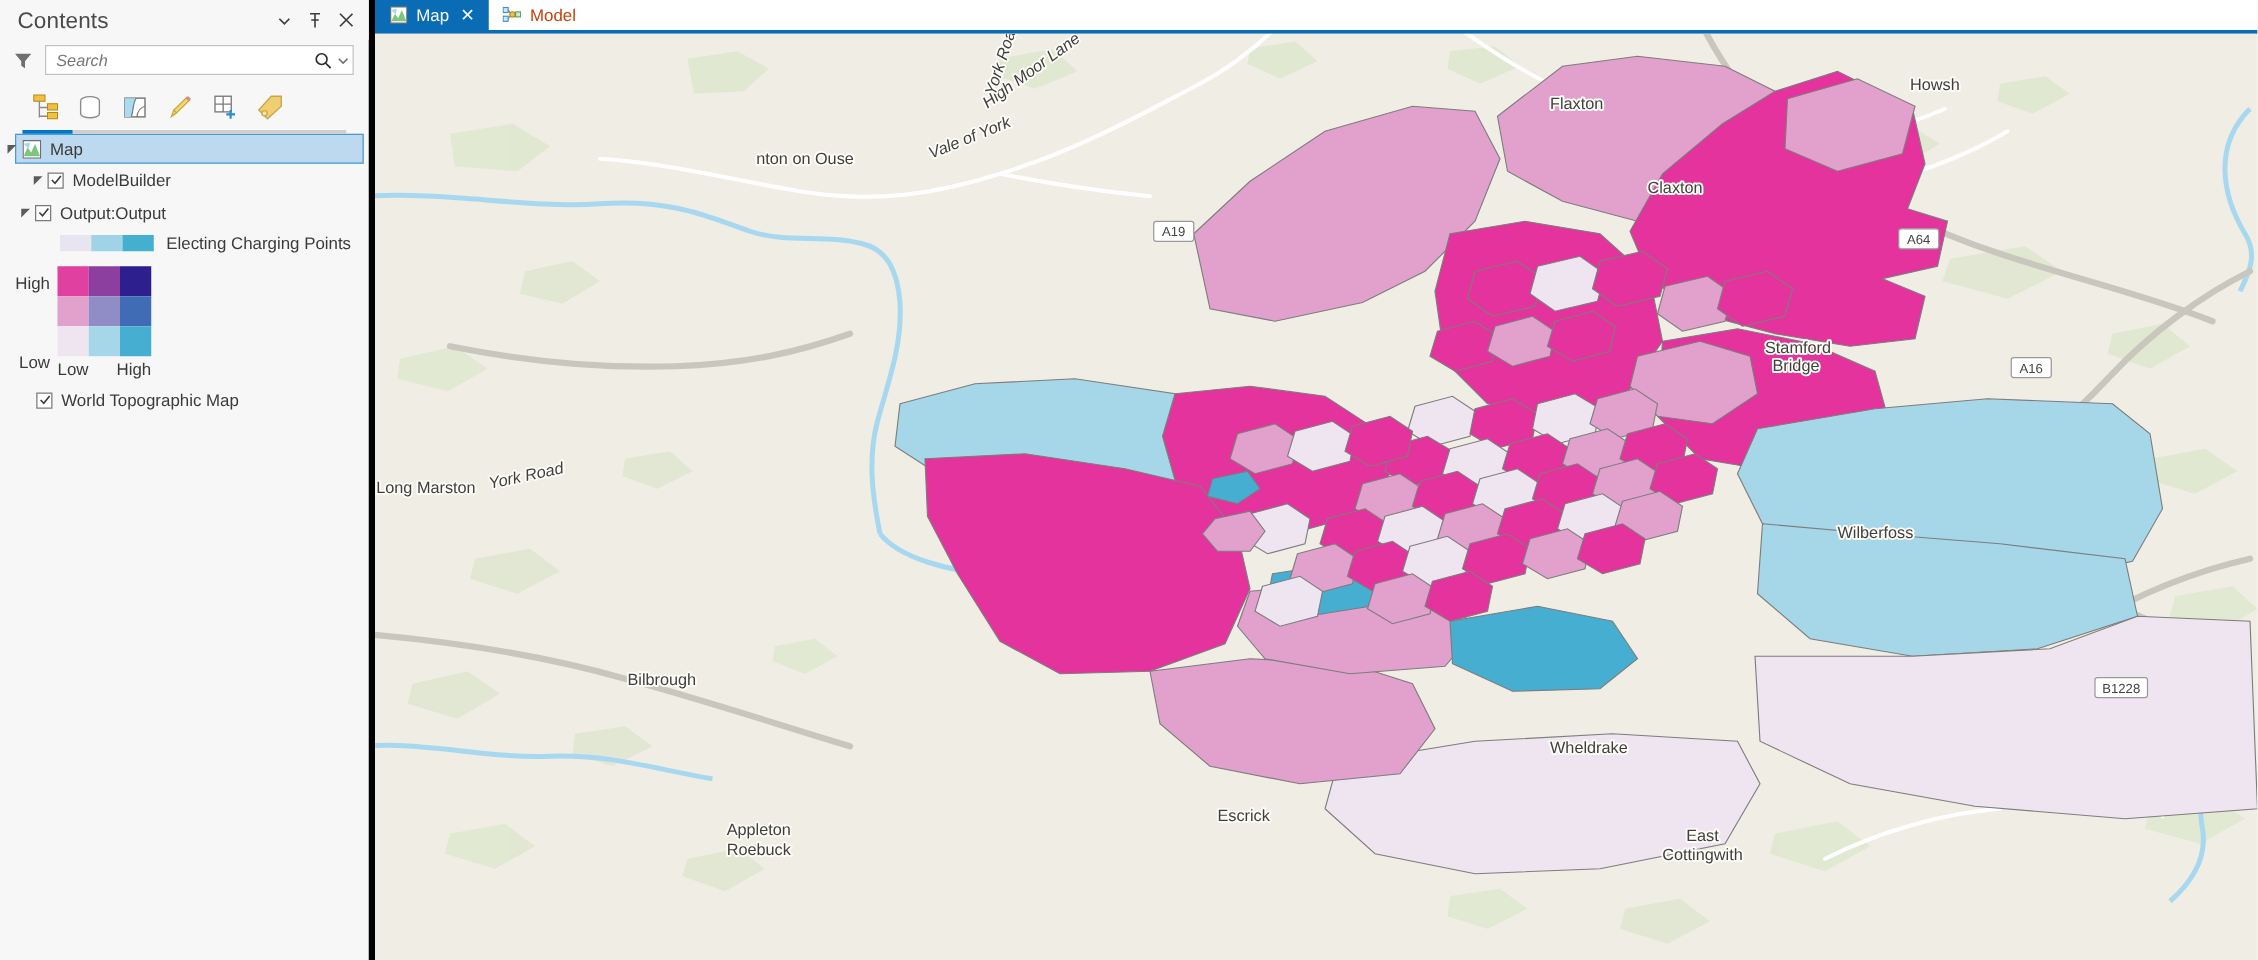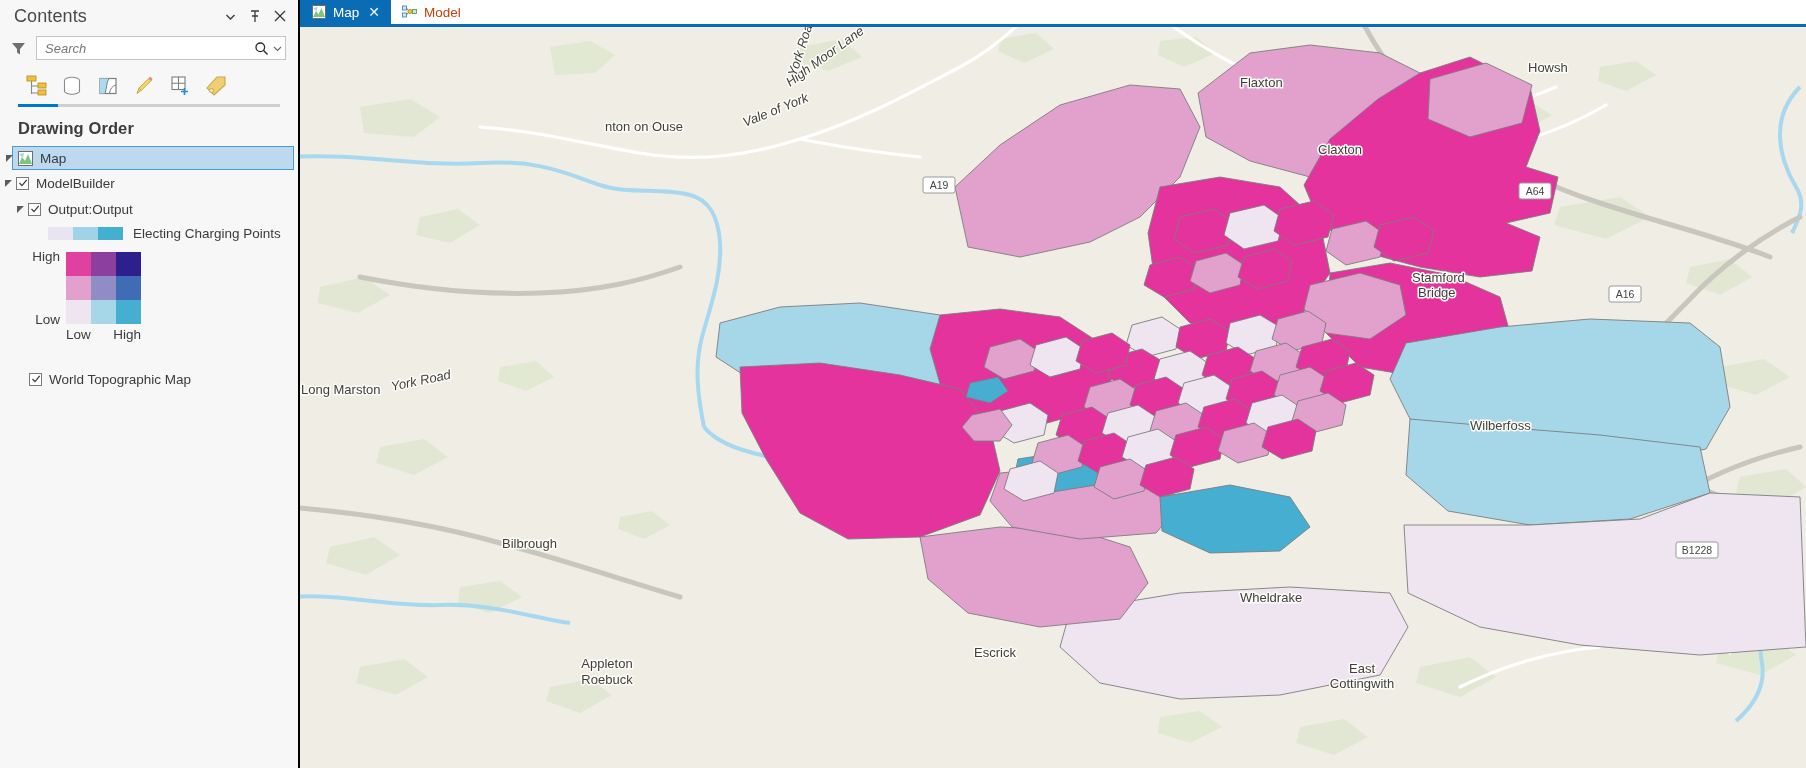--- a/index.html
+++ b/index.html
@@ -6,21 +6,21 @@
   html, body {
     width: 1806px; height: 768px; overflow: hidden;
     font-family: "Liberation Sans", sans-serif;
     background: #ffffff;
   }
   .app { position: relative; width: 1806px; height: 768px; display: flex; background:#f3f3f3; }
 
   
   .contents-pane {
     width: 300px; height: 768px; background: #f7f7f7;
-    border-right: 2px solid #000000;
+    border-right: 5px solid #000000;
     display: flex; flex-direction: column; flex: 0 0 300px;
     position: relative;
   }
   .pane-header {
     height: 32px; display: flex; align-items: center;
     padding: 0 6px 0 14px; background:#f7f7f7;
   }
   .pane-title { font-size: 18px; color: #4a4a4a; font-weight: 400; letter-spacing: .1px; flex:1; }
   .pane-btns { display: flex; align-items: center; gap: 9px; padding-right: 4px; }
   .pane-btn { width: 16px; height: 16px; display:flex; align-items:center; justify-content:center; color:#4a4a4a; cursor:pointer; }
@@ -69,34 +69,34 @@
     display:flex; align-items:center; justify-content:center; margin-right: 7px;
   }
   .ckbox svg { display:block; }
   .lyr-icon { width:16px; height:16px; flex:0 0 16px; margin-right:7px; display:flex; align-items:center; justify-content:center; }
   .toc-label { white-space: nowrap; }
 
   .sym-row { display:flex; align-items:center; height: 20px; padding-left: 48px; font-size: 13.5px; color:#3b3b3b; }
   .ramp { display:flex; width: 75px; height: 13px; margin-right: 10px; flex:0 0 75px; }
   .ramp span { flex:1; height:100%; }
 
-  .biv-legend { display:flex; align-items:flex-start; padding-left: 20px; margin-top: 8px; }
+  .biv-legend { display:flex; align-items:center; margin-top: 8px; }
   .biv-ylabels {
     width: 46px; flex:0 0 46px; height: 72px; display:flex; flex-direction:column;
     justify-content: space-between; align-items:flex-end; padding-right:6px;
     font-size: 13.5px; color:#3b3b3b;
   }
   .biv-ylabels span:first-child { margin-top:-3px; }
   .biv-ylabels span:last-child { margin-bottom:-3px; }
   .biv-right { display:flex; flex-direction:column; }
   .biv-grid { display:grid; grid-template-columns: repeat(3, 25px); grid-template-rows: repeat(3, 24px); }
   .biv-grid div { width:25px; height:24px; }
   .biv-xlabels { display:flex; width: 75px; justify-content: space-between; font-size:13.5px; color:#3b3b3b; padding-top: 3px; }
 
-  .basemap-rows { margin-top: 24px; }
+  .basemap-rows { margin-top: 4px; }
   .basemap-row { display:flex; align-items:center; height:26px; font-size:13.5px; color:#3b3b3b; padding-left: 29px; }
 
   
   .map-area { flex:1; position:relative; display:flex; flex-direction:column; background:#efeee8; }
   .tabbar { height: 24px; background:#fff; display:flex; align-items:stretch; position:relative; }
   .tab {
     display:flex; align-items:center; gap:7px; padding: 0 11px; font-size:13.5px; cursor:pointer;
     height: 24px; color:#c2410c;
   }
   .tab.active { background:#0a6cb4; color:#fff; }
@@ -204,41 +204,40 @@
           <path d="M13 3 L21 3 L21 11 L10 21 L3 14 Z" fill="#f0cf72" stroke="#c9a64a" stroke-width="1.1"></path>
           <circle cx="7.6" cy="16.6" r="2.1" fill="#f7e7b6" stroke="#c9a64a" stroke-width="1"></circle>
         </svg>
       </div>
     </div>
 
     <div class="tab-underline">
       <div class="active"></div>
     </div>
 
-    <div class="drawing-order">Drawing Order</div>
 
     <div class="toc">
 
       <div class="toc-row selected" style="padding-left:0;">
         <div class="expander" style="margin-left:-12px;">
           <svg width="9" height="9" viewBox="0 0 9 9">
               <path d="M1 1 L8 1 L1 8 Z" fill="#5c5c5c"></path>
             </svg>
         </div>
         <div class="lyr-icon">
           <svg width="15" height="15" viewBox="0 0 15 15">
             <rect x="0.5" y="0.5" width="14" height="14" fill="#fff" stroke="#6e6e6e" stroke-width="1"></rect>
             <path d="M1 13 L4 6 L7 10 L10 3 L14 13 Z" fill="#7dc47d"></path>
             <path d="M1 3 L6 2 L5 7 Z" fill="#9fd9f0"></path>
           </svg>
         </div>
         <span class="toc-label">Map</span>
       </div>
 
-      <div class="toc-row" style="padding-left:0;">
+      <div class="toc-row" style="padding-left:22px;">
         <div class="expander">
           <svg width="9" height="9" viewBox="0 0 9 9">
               <path d="M1 1 L8 1 L1 8 Z" fill="#5c5c5c"></path>
             </svg>
         </div>
         <div class="ckbox">
           <svg width="10" height="10" viewBox="0 0 10 10">
               <path d="M1.5 5 L4 7.6 L8.7 1.8" fill="none" stroke="#3b3b3b" stroke-width="1.3"></path>
             </svg>
         </div>

